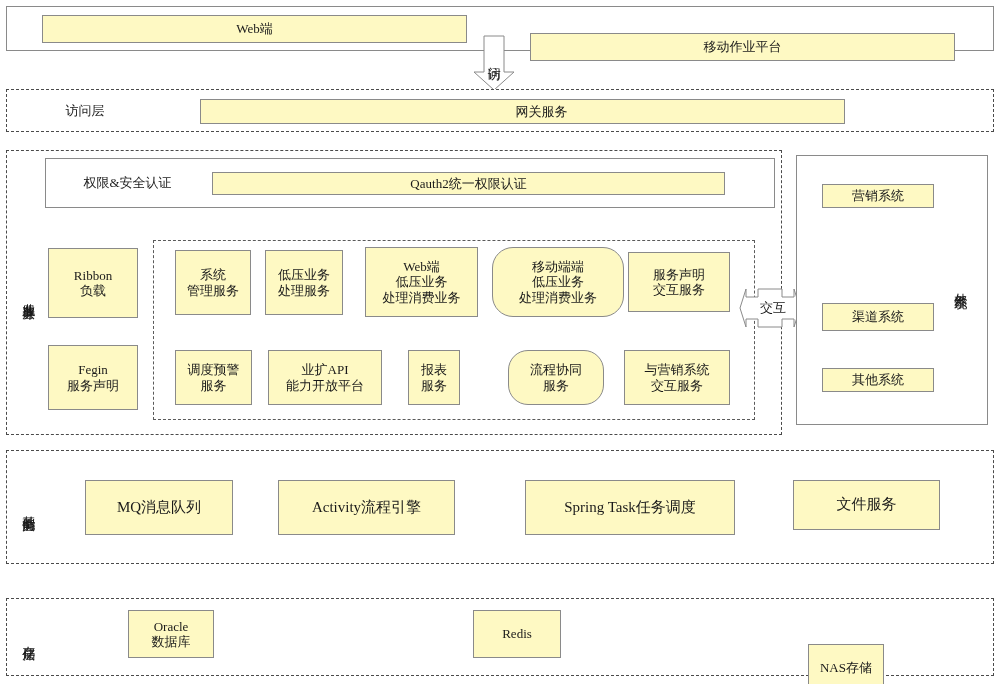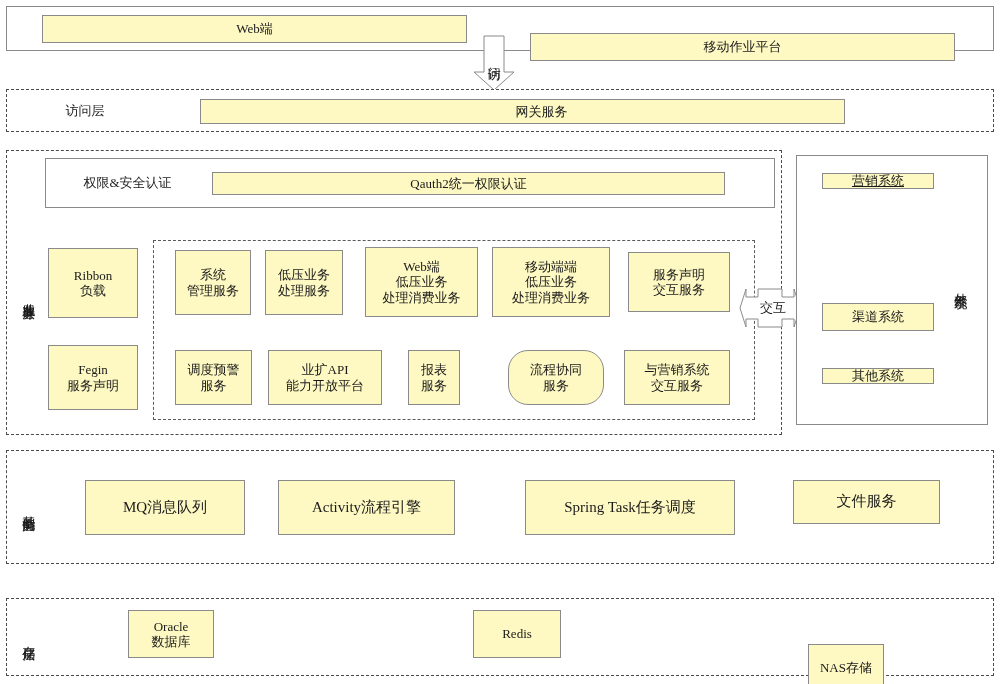--- a/index.html
+++ b/index.html
@@ -128,21 +128,21 @@
   <div class="box" style="left:175px; top:250px; width:76px; height:65px;">系统
 管理服务</div>
 
   <div class="box" style="left:265px; top:250px; width:78px; height:65px;">低压业务
 处理服务</div>
 
   <div class="box" style="left:365px; top:247px; width:113px; height:70px;">Web端
 低压业务
 处理消费业务</div>
 
-  <div class="box" style="left:492px; top:247px; width:118px; height:70px;">移动端端
+  <div class="box" style="left:492px; top:247px; width:132px; height:70px;border-radius:21px;">移动端端
 低压业务
 处理消费业务</div>
 
   <div class="box" style="left:628px; top:252px; width:102px; height:60px;">服务声明
 交互服务</div>
 
   <div class="box" style="left:175px; top:350px; width:77px; height:55px;">调度预警
 服务</div>
 
   <div class="box" style="left:268px; top:350px; width:114px; height:55px;">业扩API
@@ -159,38 +159,38 @@
 
   <svg class="arrow-svg" style="left:740px; top:283px; width:60px; height:50px;" viewBox="0 0 60 50">
     <polygon points="18,6 42,6 42,14 54,14 54,6 60,25 54,44 54,36 42,36 42,44 18,44 18,36 6,36 6,44 0,25 6,6 6,14 18,14" fill="#ffffff" stroke="#8a8a8a" stroke-width="1"></polygon>
   </svg>
   <div class="arrow-text" style="left:758px; top:297px; width:30px; height:22px;">交互</div>
 
   <div class="layer-solid" style="left:796px; top:155px; width:192px; height:270px;"></div>
 
   <div class="vlabel" style="left:950px; top:235px; width:20px; height:100px;">外部系统</div>
 
-  <div class="box" style="left:822px; top:173px; width:112px; height:16px;text-decoration:underline;">营销系统</div>
+  <div class="box" style="left:822px; top:184px; width:112px; height:24px;">营销系统</div>
 
 
   <div class="box" style="left:822px; top:303px; width:112px; height:28px;">渠道系统</div>
 
-  <div class="box" style="left:822px; top:368px; width:112px; height:16px;">其他系统</div>
+  <div class="box" style="left:822px; top:368px; width:112px; height:24px;">其他系统</div>
 
   <div class="layer-dashed" style="left:6px; top:450px; width:988px; height:114px;"></div>
 
   <div class="vlabel" style="left:18px; top:457px; width:20px; height:100px;">基础能力层</div>
 
-  <div class="box" style="left:85px; top:480px; width:160px; height:55px; font-size:15px;">MQ消息队列</div>
+  <div class="box" style="left:85px; top:480px; width:148px; height:55px; font-size:15px;">MQ消息队列</div>
 
   <div class="box" style="left:278px; top:480px; width:177px; height:55px; font-size:15px;">Activity流程引擎</div>
 
   <div class="box" style="left:525px; top:480px; width:210px; height:55px; font-size:15px;">Spring Task任务调度</div>
 
-  <div class="box" style="left:793px; top:480px; width:147px; height:44px; font-size:15px;">文件服务</div>
+  <div class="box" style="left:793px; top:480px; width:147px; height:50px; font-size:15px;">文件服务</div>
 
   <div class="layer-dashed" style="left:6px; top:598px; width:988px; height:78px;"></div>
 
   <div class="vlabel" style="left:18px; top:602px; width:20px; height:70px;">存储层</div>
 
   <div class="box" style="left:128px; top:610px; width:86px; height:48px;">Oracle
 数据库</div>
 
   <div class="box" style="left:473px; top:610px; width:88px; height:48px;">Redis</div>
 

